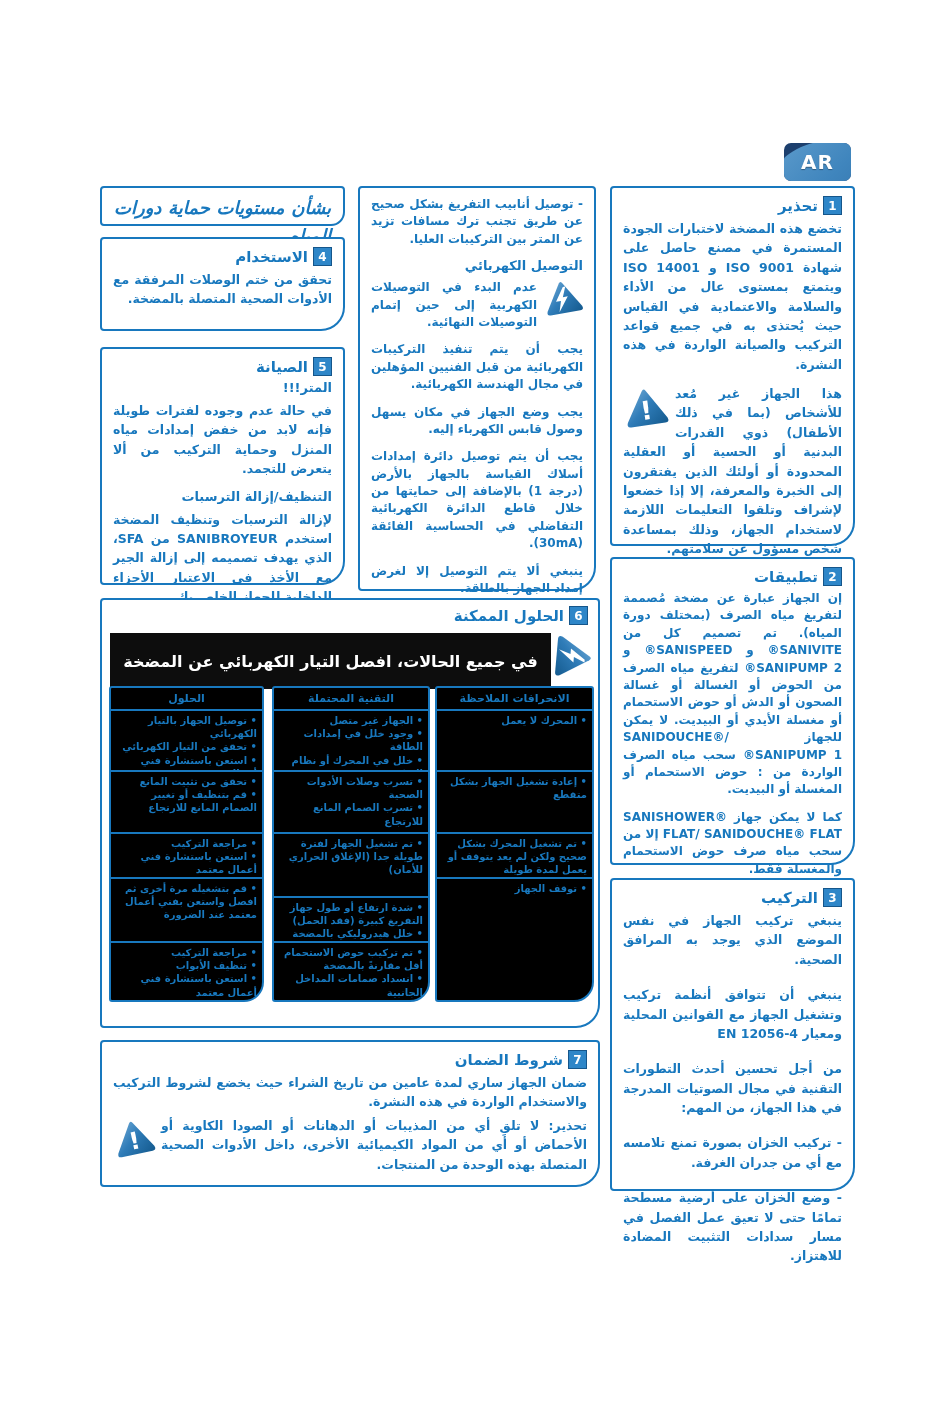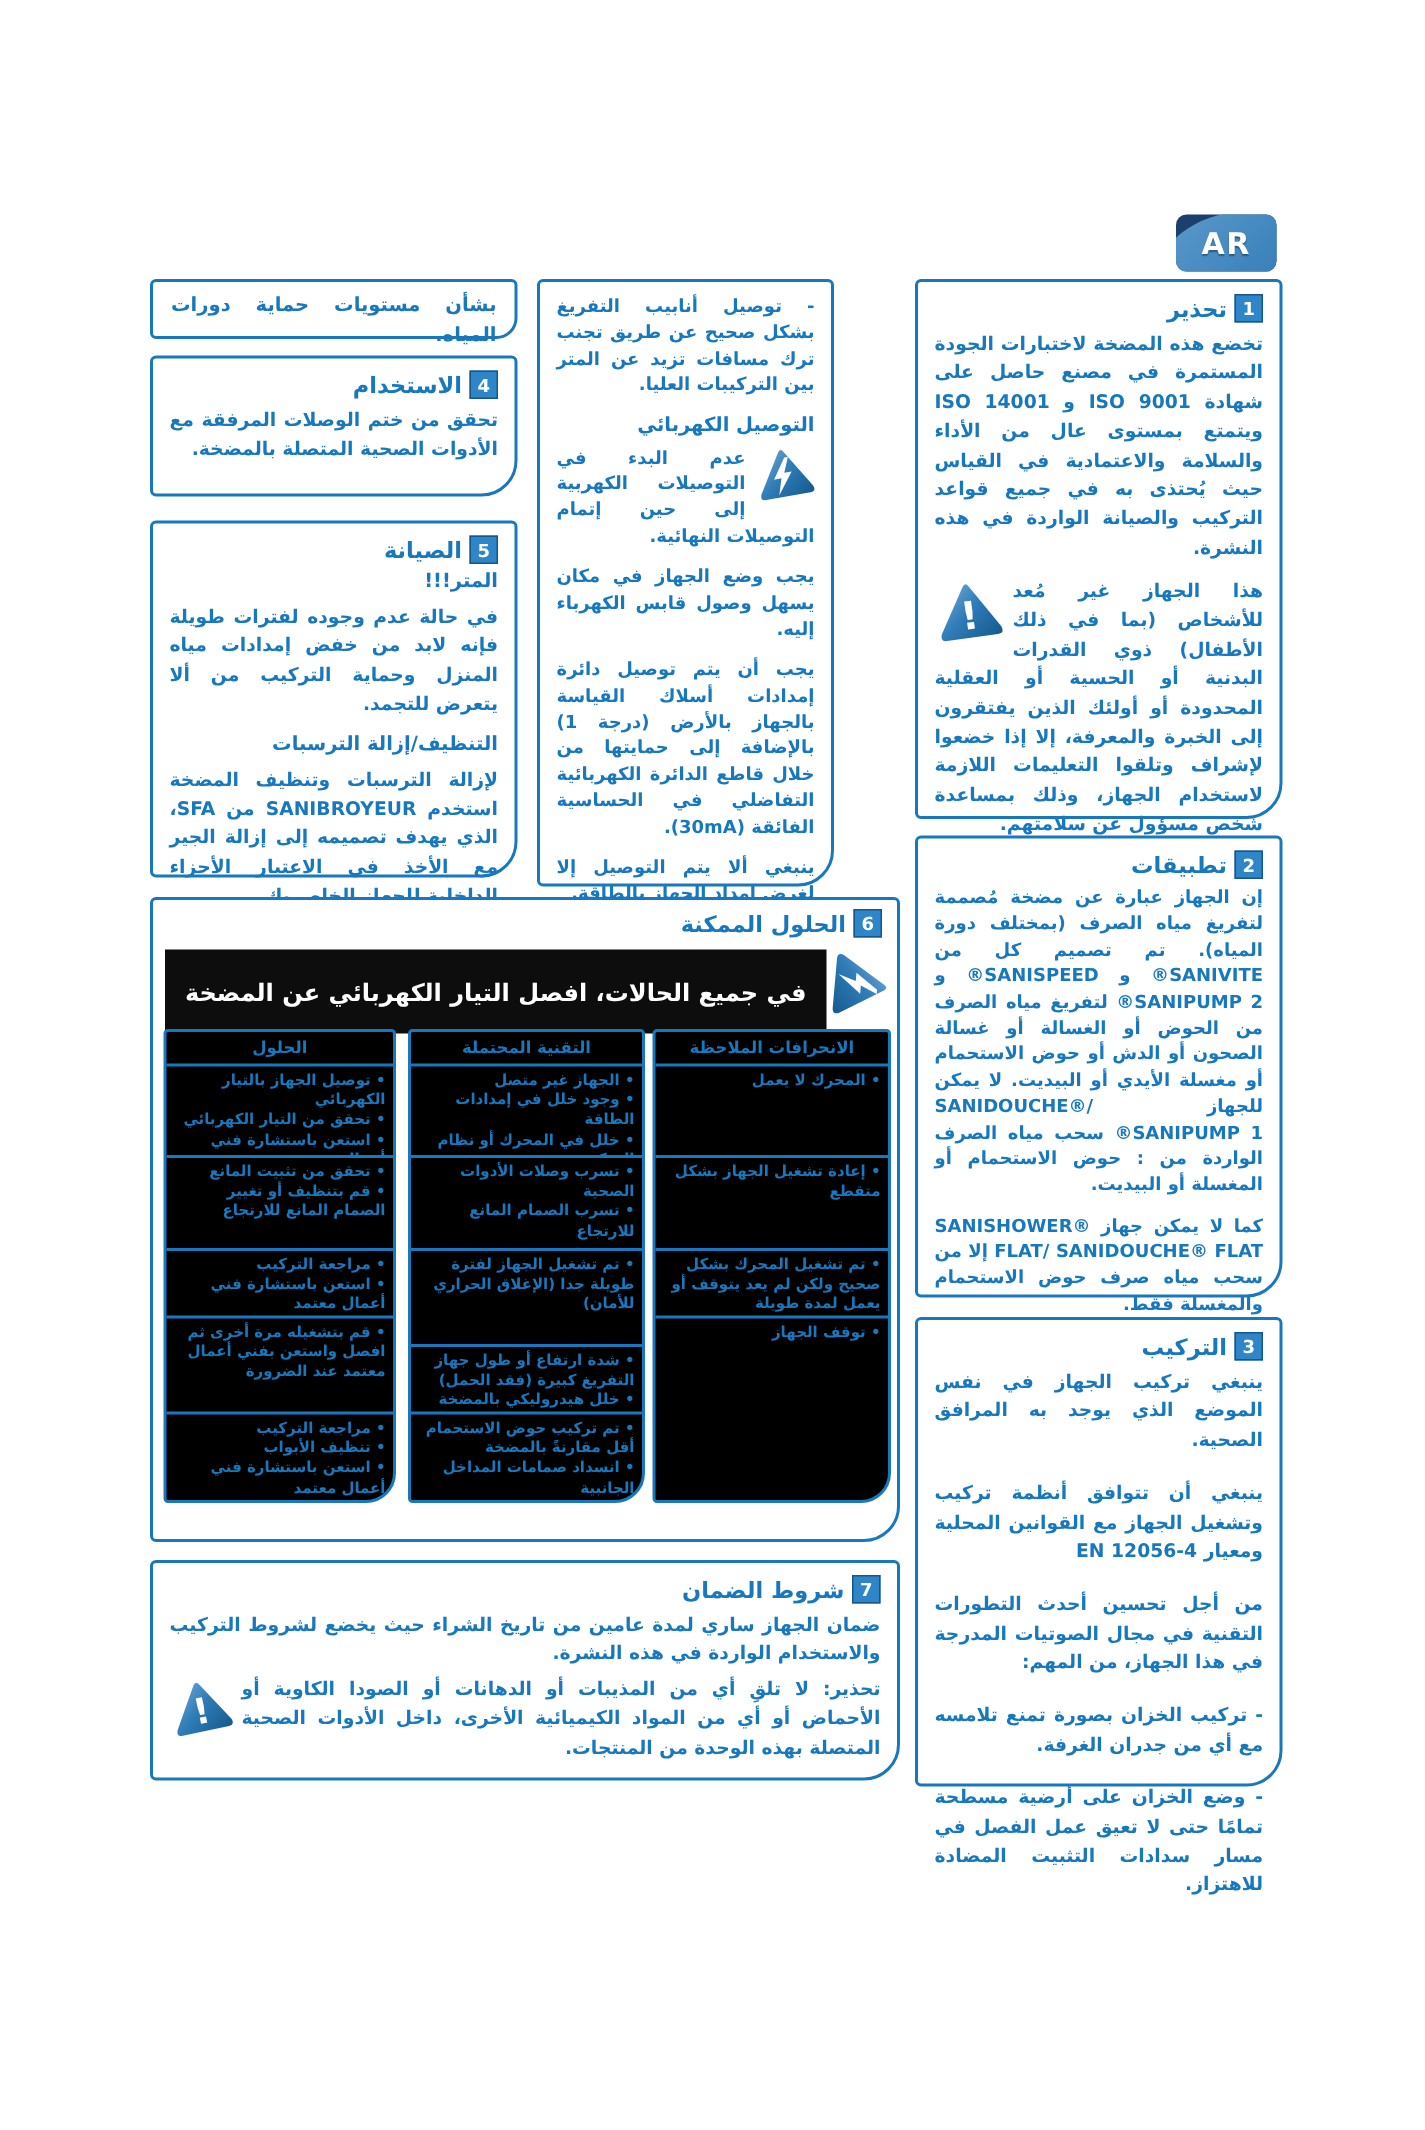--- a/index.html
+++ b/index.html
@@ -82,21 +82,21 @@
 <body>
 
 <div class="page">
 
   <div class="ar-tab">
     <div class="shine"></div>
     <div class="lbl">AR</div>
   </div>
 
   <div class="box" style="left:100px;top:186px;width:245px;height:40px;border-radius:4px 4px 14px 4px;padding:6px 12px;">
-    <div class="txt" style="margin:0;font-size:13px;">بشأن مستويات حماية دورات المياه.</div>
+    <div class="txt" style="margin:0;font-size:18px;font-style:italic;">بشأن مستويات حماية دورات المياه.</div>
   </div>
 
   <div class="box" style="left:610px;top:186px;width:245px;height:360px;">
     <div class="title-row">
       <span class="badge">1</span>
       <span class="stitle">تحذير</span>
     </div>
     <p class="txt">تخضع هذه المضخة لاختبارات الجودة المستمرة في مصنع حاصل على شهادة ISO 9001 و ISO 14001 ويتمتع بمستوى عال من الأداء والسلامة والاعتمادية في القياس حيث يُحتذى به في جميع قواعد التركيب والصيانة الواردة في هذه النشرة.</p>
     <div class="txt" style="margin:0;">
       <span class="tri-float" style="transform:rotate(-8deg);">
@@ -131,39 +131,40 @@
       <span class="badge">3</span>
       <span class="stitle">التركيب</span>
     </div>
     <p class="txt" style="margin-bottom:16px;">ينبغي تركيب الجهاز في نفس الموضع الذي يوجد به المرافق الصحية.</p>
     <p class="txt" style="margin-bottom:16px;">ينبغي أن تتوافق أنظمة تركيب وتشغيل الجهاز مع القوانين المحلية ومعيار EN 12056-4</p>
     <p class="txt" style="margin-bottom:16px;">من أجل تحسين أحدث التطورات التقنية في مجال الصوتيات المدرجة في هذا الجهاز، من المهم:</p>
     <p class="txt" style="margin-bottom:16px;">- تركيب الخزان بصورة تمنع تلامسه مع أي من جدران الغرفة.</p>
     <p class="txt" style="margin:0;">- وضع الخزان على أرضية مسطحة تمامًا حتى لا تعيق عمل الفصل في مسار سدادات التثبيت المضادة للاهتزاز.</p>
   </div>
 
-  <div class="box" style="left:358px;top:186px;width:198px;height:405px;">
+  <div class="box" style="left:358px;top:186px;width:238px;height:405px;">
     <p class="txt small">- توصيل أنابيب التفريغ بشكل صحيح عن طريق تجنب ترك مسافات تزيد عن المتر بين التركيبات العليا.</p>
     <div class="subhead">التوصيل الكهربائي</div>
     <div class="txt small">
       <span class="tri-float-r" style="transform:rotate(-10deg);">
         <svg class="tri" viewBox="0 0 48 44">
           <defs>
               <linearGradient id="g2" x1="0" y1="0" x2="1" y2="1">
             <stop offset="0" stop-color="#7db3dc"></stop>
                 <stop offset=".5" stop-color="#2f7cb8"></stop>
                 <stop offset="1" stop-color="#145a8e"></stop>
           </linearGradient>
             </defs>
           <path d="M22 4 Q24 1 26 4 L45 35 Q47 40 42 40 L6 40 Q1 40 3 35 Z" fill="url(#g2)"></path>
           <polygon points="26,9 15,25 21,25 17,38 30,21 24,21 29,9" fill="#ffffff"></polygon>
         </svg>
       </span>
       <span>عدم البدء في التوصيلات الكهربية إلى حين إتمام التوصيلات النهائية.</span>
     </div>
+    <p class="txt small">يجب أن يتم تنفيذ التركيبات الكهربائية من قبل الفنيين المؤهلين في مجال الهندسة الكهربائية.</p>
     <p class="txt small">يجب وضع الجهاز في مكان يسهل وصول قابس الكهرباء إليه.</p>
     <p class="txt small">يجب أن يتم توصيل دائرة إمدادات أسلاك القياسة بالجهاز بالأرض (درجة 1) بالإضافة إلى حمايتها من خلال قاطع الدائرة الكهربائية التفاضلي في الحساسية الفائقة (30mA).</p>
     <p class="txt small">ينبغي ألا يتم التوصيل إلا لغرض إمداد الجهاز بالطاقة.</p>
     <div class="subhead">اللوائح</div>
     <p class="txt small" style="margin:0;">تأكد من الامتثال إلى بنود المعايير المعمول بها في بلد الاستخدام (فرنسا: NF C 15-100)</p>
   </div>
 
   <div class="box" style="left:100px;top:237px;width:245px;height:94px;">
     <div class="title-row">
       <span class="badge">4</span>

